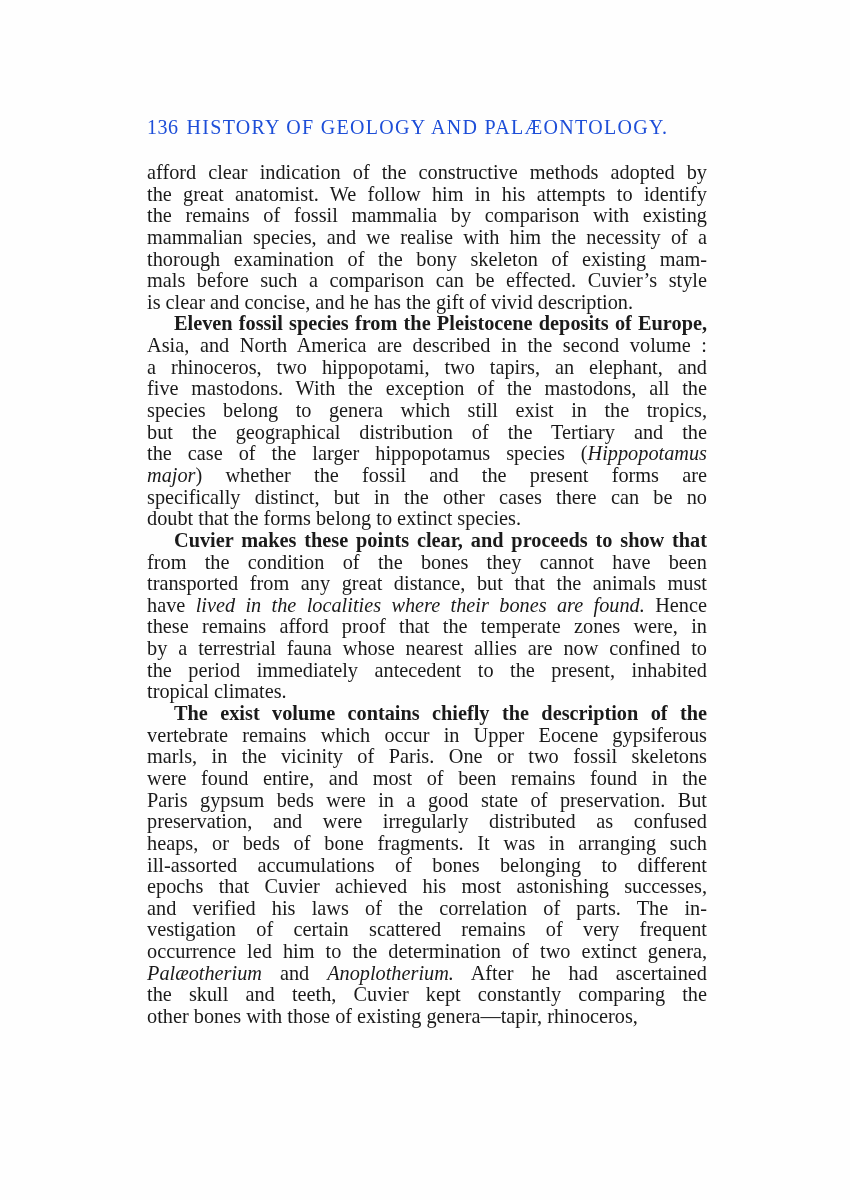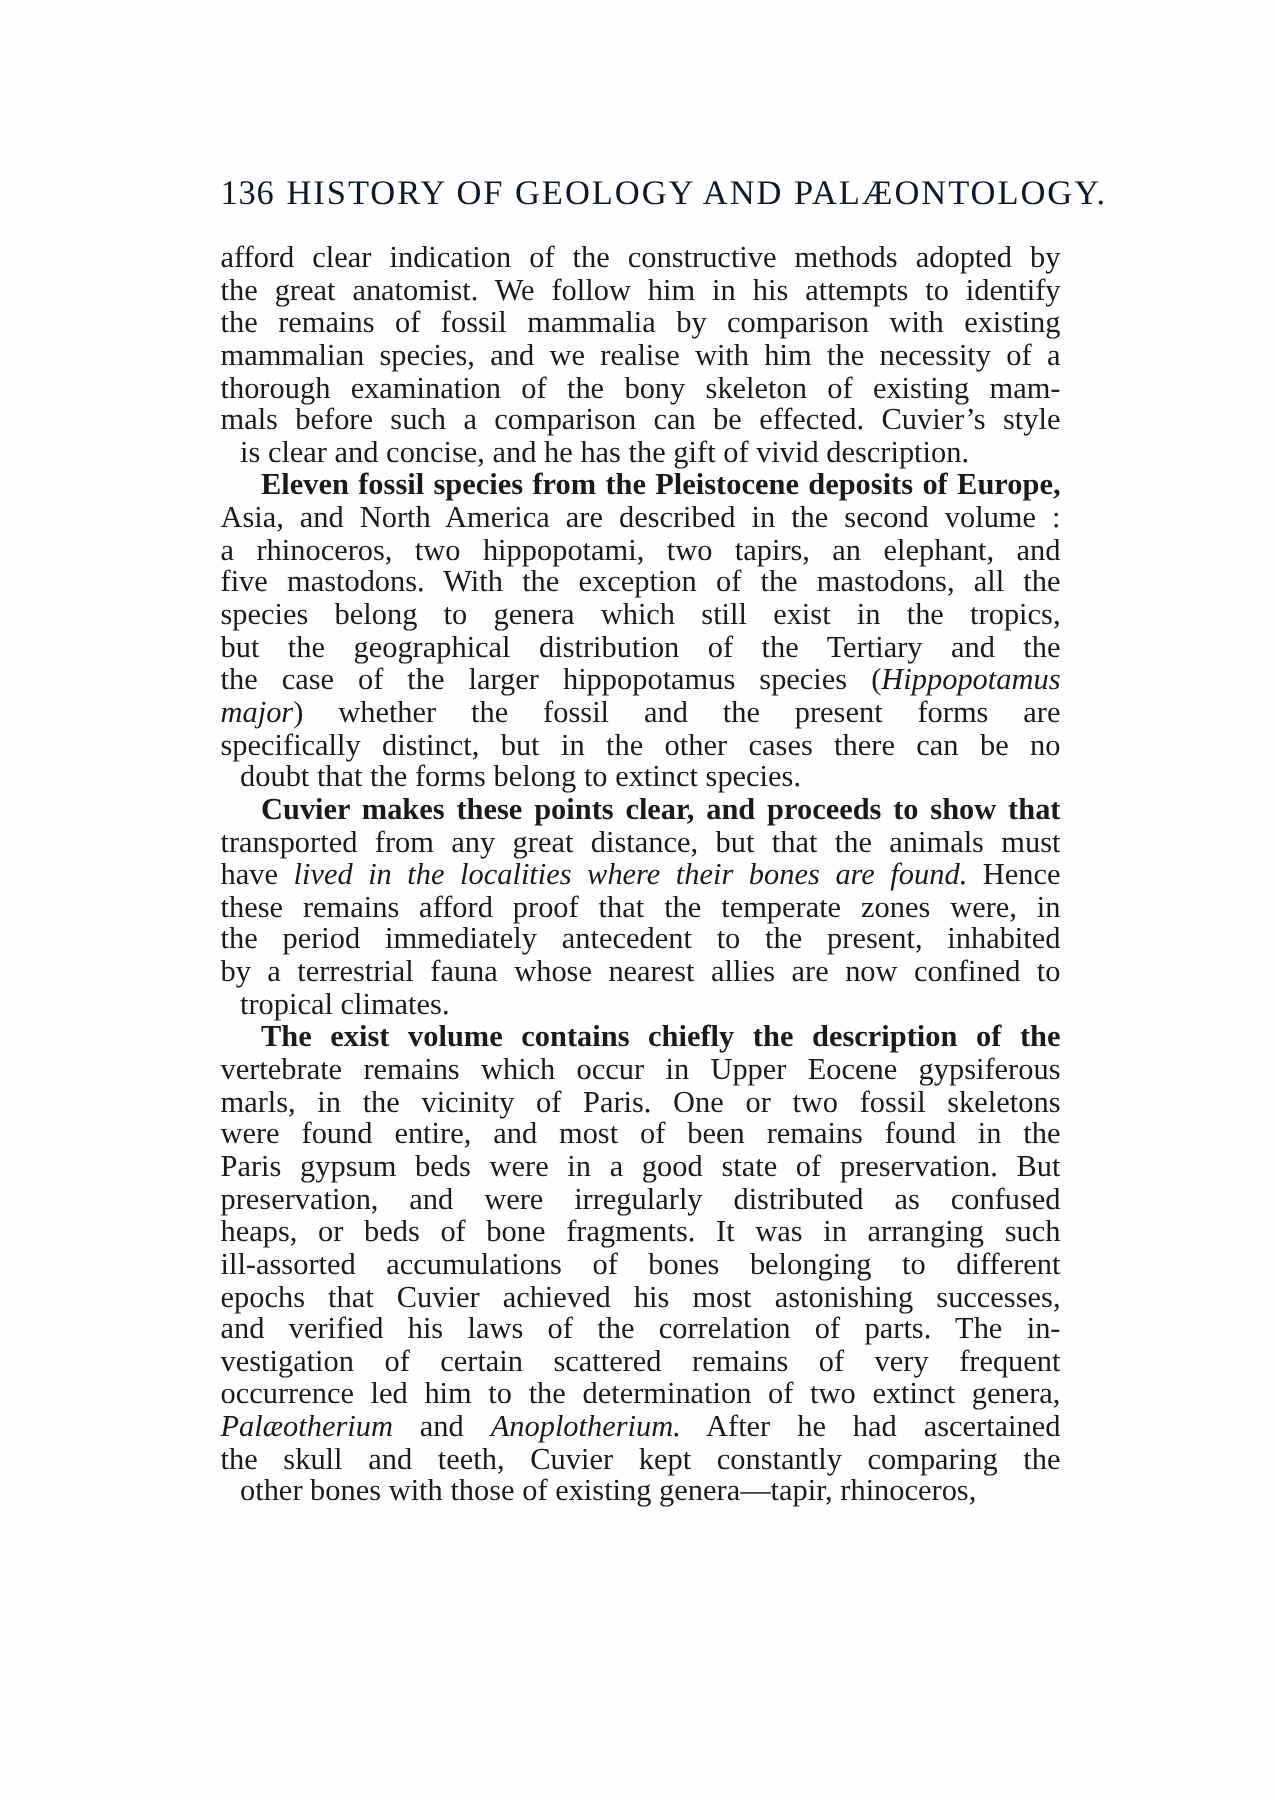--- a/index.html
+++ b/index.html
@@ -4,33 +4,33 @@
   <style>
     html, body { margin: 0; padding: 0; background: #ffffff; }
     body { width: 850px; height: 1200px; position: relative; overflow: hidden; }
     .page {
       position: absolute; left: 0; top: 0; width: 850px; height: 1200px;
       background: #fefefe; color: #1a1a1a;
       font-family: "Liberation Serif", "DejaVu Serif", serif;
     }
     .running-head {
       position: absolute; left: 147px; top: 116px; width: 570px;
-      font-size: 23px; letter-spacing: 1.3px; white-space: nowrap;
-      color: #0f172a;
+      font-size: 20px; letter-spacing: 1.3px; white-space: nowrap;
+      color: #1d4ed8;
     }
     .running-head .pno { margin-right: 8px; letter-spacing: 0.5px; }
     .body-text {
       position: absolute; left: 147px; top: 162px; width: 560px;
       font-size: 20.3px;
     }
     .line {
       display: block; height: 21.65px; line-height: 21.65px;
       white-space: nowrap; text-align: justify; text-align-last: justify;
     }
-    .line.last { text-align-last: left; margin-left: 13px; }
+    .line.last { text-align-last: left; }
     .line.indent { padding-left: 27px; font-weight: bold; }
     .line em { font-style: italic; }
   </style>
 </head>
 <body>
 
 <div class="page">
   <div class="running-head">
     <span class="pno">136</span><span>HISTORY OF GEOLOGY AND PALÆONTOLOGY.</span>
   </div>
@@ -51,25 +51,26 @@
         <span class="line">five mastodons.  With the exception of the mastodons, all the</span>
         <span class="line">species belong to genera which still exist in the tropics,</span>
         <span class="line">but the geographical distribution of the Tertiary and the</span>
         <span class="line">the case of the larger hippopotamus species (<em>Hippopotamus</em></span>
         <span class="line"><em>major</em>) whether the fossil and the present forms are</span>
         <span class="line">specifically distinct, but in the other cases there can be no</span>
         <span class="line last">doubt that the forms belong to extinct species.</span>
       </div>
       <div>
         <span class="line indent">Cuvier makes these points clear, and proceeds to show that</span>
+        <span class="line">from the condition of the bones they cannot have been</span>
         <span class="line">transported from any great distance, but that the animals must</span>
         <span class="line">have <em>lived in the localities where their bones are found.</em>  Hence</span>
         <span class="line">these remains afford proof that the temperate zones were, in</span>
+        <span class="line">by a terrestrial fauna whose nearest allies are now confined to</span>
         <span class="line">the period immediately antecedent to the present, inhabited</span>
-        <span class="line">by a terrestrial fauna whose nearest allies are now confined to</span>
         <span class="line last">tropical climates.</span>
       </div>
       <div>
         <span class="line indent">The exist volume contains chiefly the description of the</span>
         <span class="line">vertebrate remains which occur in Upper Eocene gypsiferous</span>
         <span class="line">marls, in the vicinity of Paris.  One or two fossil skeletons</span>
         <span class="line">were found entire, and most of been remains found in the</span>
         <span class="line">Paris gypsum beds were in a good state of preservation.  But</span>
         <span class="line">preservation, and were irregularly distributed as confused</span>
         <span class="line">heaps, or beds of bone fragments.  It was in arranging such</span>

